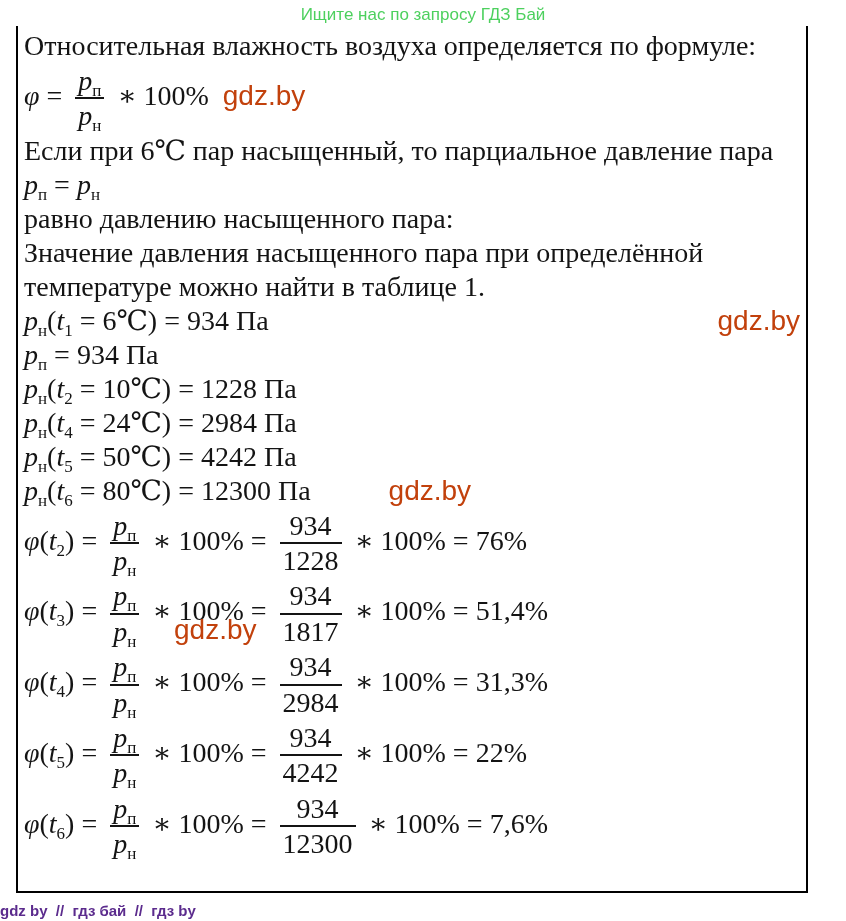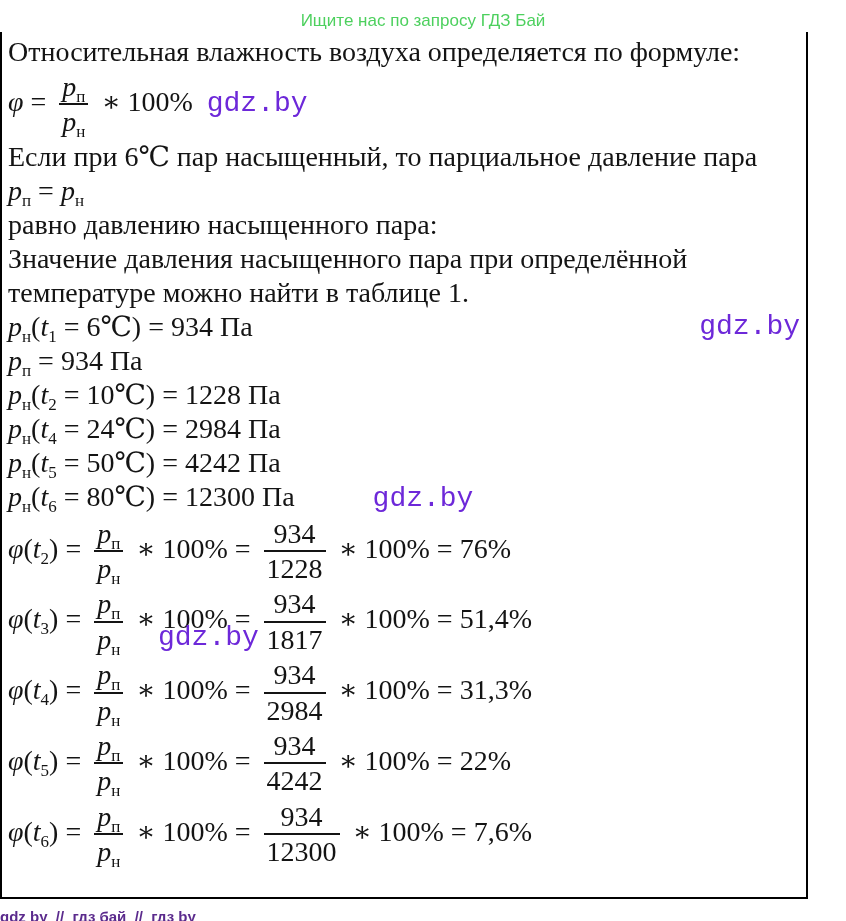--- a/index.html
+++ b/index.html
@@ -2,29 +2,29 @@
 <html style="--banner_green: #4dd05e; --footer_purple: #5b2b8d; --ink: #141414; --border: #000000;"><head>
 <meta charset="utf-8">
 <style>
   html, body { margin: 0; padding: 0; background: #ffffff; }
   body {
     width: 846px; height: 921px; overflow: hidden;
     font-family: "Liberation Serif", "DejaVu Serif", serif;
     color: var(--ink, #141414);
   }
   .banner {
-    width: 846px; height: 21px; padding-top: 11px;
+    width: 846px; height: 21px; padding-top: 5px;
     text-align: center;
     font-family: "Liberation Sans", "DejaVu Sans", sans-serif;
     font-size: 17px; line-height: 20px;
     color: var(--banner_green, #4dd05e);
   }
   .sheet {
     box-sizing: border-box;
-    margin-left: 0; margin-right: 38px;
+    margin-left: 16px; margin-right: 38px;
     height: 867px;
     border: 2px solid var(--border, #000);
     border-top: none;
     padding: 3px 4px 8px 6px;
     overflow: hidden;
   }
   .line {
     position: relative;
     font-size: 28px; line-height: 34px;
     white-space: nowrap;
@@ -34,22 +34,22 @@
   .sb { font-style: normal; font-size: 17px; vertical-align: -6px; line-height: 0; }
   .frac {
     display: inline-flex; flex-direction: column; align-items: stretch;
     text-align: center; vertical-align: middle;
     margin: 2px 6px;
   }
   .frac .num, .frac .den { line-height: 1.12; padding: 0 3px; display: block; }
   .frac .num { border-bottom: 2px solid currentColor; padding-bottom: 1px; }
   .frac .den { padding-top: 1px; }
   .wm {
-    font-family: Liberation Mono, monospace;
-    font-style: normal; font-size: 28px; color: #6d28d9;
+    font-family: Liberation Sans, sans-serif;
+    font-style: normal; font-size: 28px; color: #c2410c;
   }
   .wm-r { position: absolute; right: 2px; top: 0; }
   .wm-b { position: absolute; left: 150px; bottom: 2px; }
   .gap { display: inline-block; height: 1px; }
   .footer {
     margin-top: 9px; width: 846px;
     text-align: left; white-space: pre;
     font-family: "Liberation Sans", "DejaVu Sans", sans-serif;
     font-size: 15px;
     color: var(--footer_purple, #5b2b8d);

